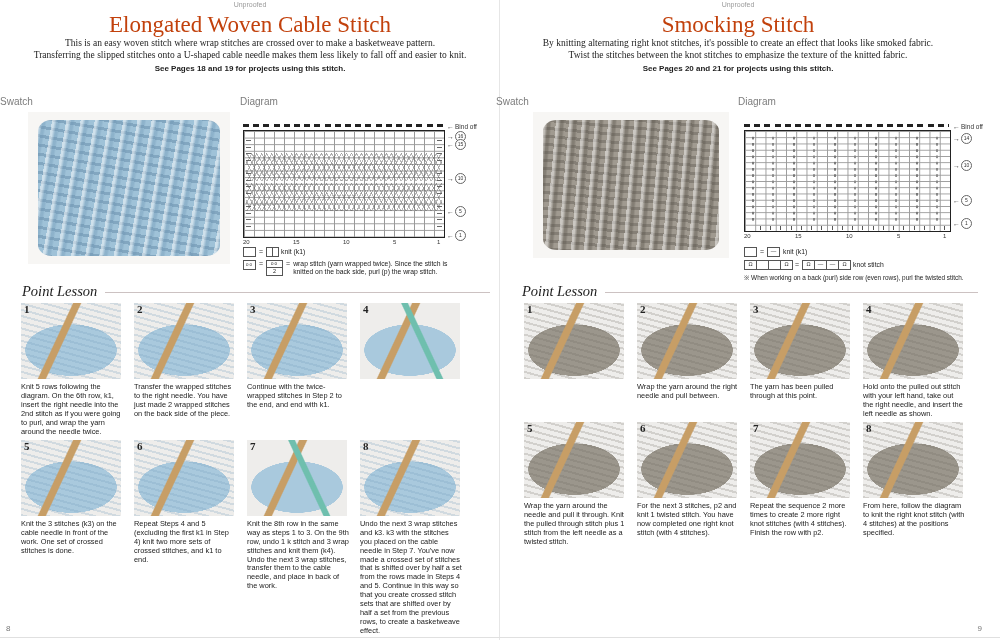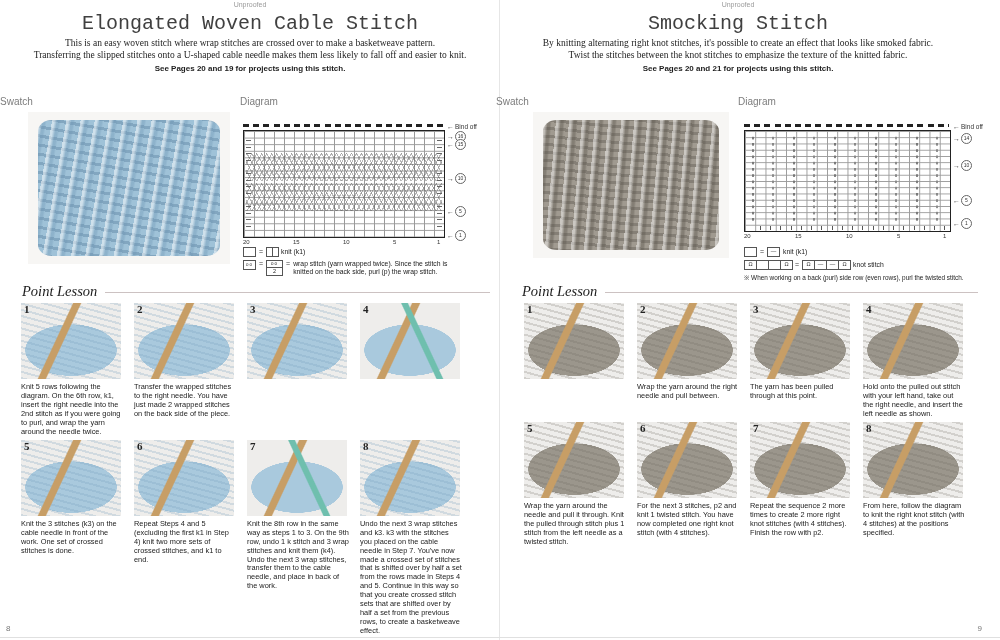--- a/index.html
+++ b/index.html
@@ -4,21 +4,21 @@
 <style>
   html,body { margin:0; padding:0; background:#fff; }
   body { width:1000px; height:640px; font-family:"Liberation Sans",sans-serif; color:#1d1d1d; }
   .spread { position:relative; width:1000px; height:640px; overflow:hidden; background:#fff; }
   .divider { position:absolute; left:499px; top:0; bottom:0; width:1px; background:#e6e6e6; }
   .bottom-rule { position:absolute; bottom:2px; left:0; right:0; height:1px; background:#e0e0e0; }
   .page { position:absolute; top:0; width:500px; height:640px; }
   #page-left { left:0; } #page-right { left:488px; }
 
   .proof { position:absolute; top:1px; left:0; right:0; text-align:center; font-size:7px; color:#9a9a9a; }
-  .title { position:absolute; top:12px; left:0; right:0; text-align:center; font-family:Liberation Mono, monospace; font-size:20px; color:#404040; }
+  .title { position:absolute; top:12px; left:0; right:0; text-align:center; font-family:Liberation Serif, serif; font-size:23px; color:#c2410c; }
   .desc { position:absolute; top:37px; left:8px; right:8px; text-align:center; font-family:"Liberation Serif",serif; font-size:9.5px; line-height:1.3; }
   .seepages { position:absolute; top:64px; left:0; right:0; text-align:center; font-size:8px; font-weight:bold; }
   .sec-label { position:absolute; top:96px; text-align:left; font-size:10px; color:#7c7c7c; }
   #page-left .sec-swatch { left:0; width:240px; }
   #page-left .sec-diagram { left:240px; width:220px; }
   #page-right .sec-swatch { left:8px; width:240px; }
   #page-right .sec-diagram { left:250px; width:224px; }
 
   
   .swatch { position:absolute; background:#f7f6f4; }
@@ -127,21 +127,21 @@
   <div class="divider"></div>
   <div class="bottom-rule"></div>
 
   <div class="page" id="page-left">
     <div class="proof">Unproofed</div>
     <div class="title">Elongated Woven Cable Stitch</div>
     <div class="desc">
       <span>This is an easy woven stitch where wrap stitches are crossed over to make a basketweave pattern.</span><br>
       <span>Transferring the slipped stitches onto a U-shaped cable needle makes them less likely to fall off and easier to knit.</span>
     </div>
-    <div class="seepages">See Pages 20 and 19 for projects using this stitch.</div>
+    <div class="seepages">See Pages 18 and 19 for projects using this stitch.</div>
     <div class="sec-label sec-swatch">Swatch</div>
     <div class="sec-label sec-diagram">Diagram</div>
 
     <div class="swatch">
       <div class="fab fab-blue"></div>
     </div>
 
     <div class="chart-wrap">
       <div class="bindoff"></div>
       <div class="chart chart-l">
@@ -216,20 +216,21 @@
       <div class="step">
         <div class="photo ph-blue">
             <span class="stepnum">2</span>
           </div>
         <div class="caption">Transfer the wrapped stitches to the right needle. You have just made 2 wrapped stitches on the back side of the piece.</div>
       </div>
       <div class="step">
         <div class="photo ph-blue">
             <span class="stepnum">3</span>
           </div>
+        <div class="caption">Continue with the twice-wrapped stitches in Step 2 to the end, and end with k1.</div>
       </div>
       <div class="step">
         <div class="photo ph-teal">
             <span class="stepnum">4</span>
           </div>
       </div>
       <div class="step">
         <div class="photo ph-blue">
             <span class="stepnum">5</span>
           </div>

